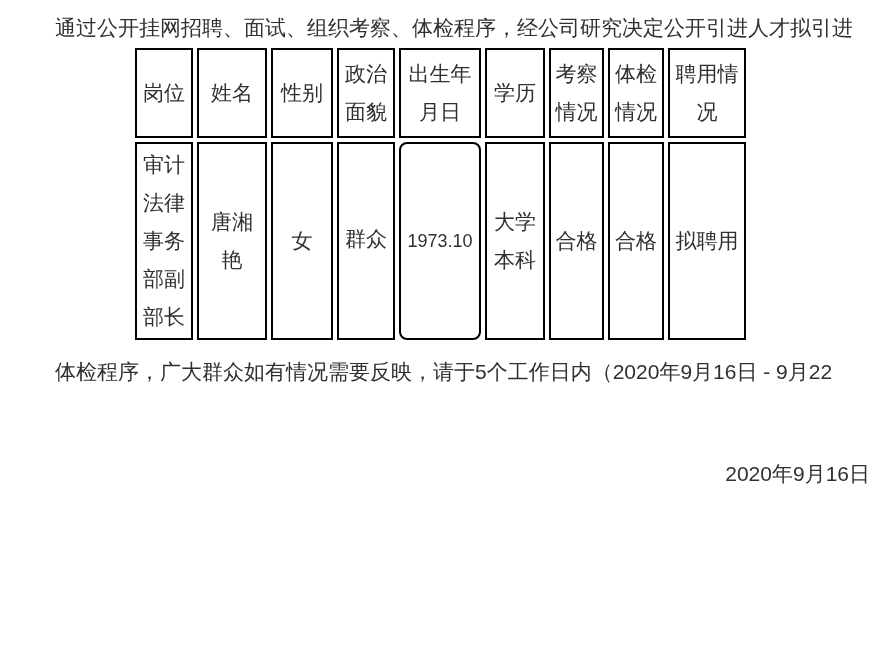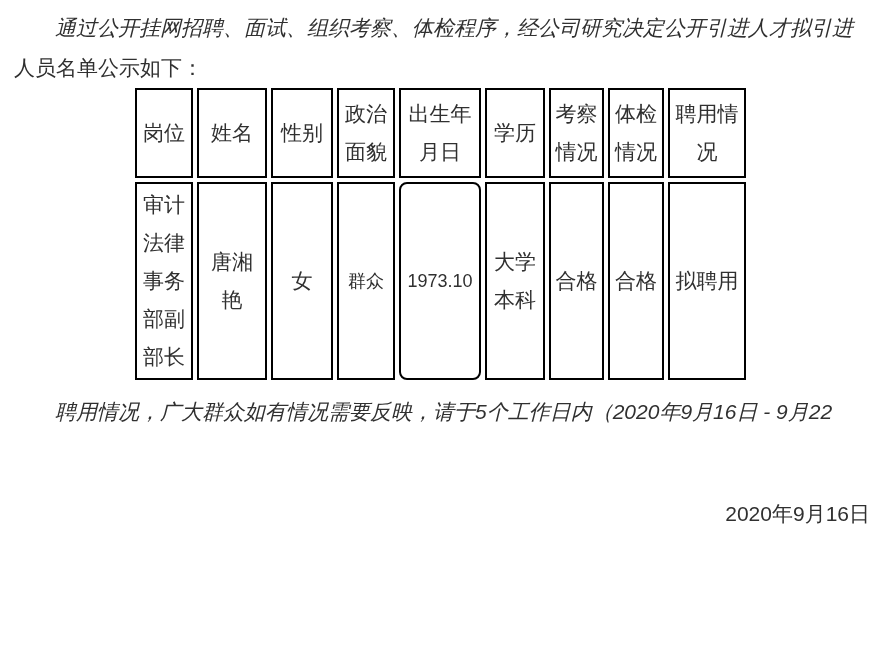--- a/index.html
+++ b/index.html
@@ -10,21 +10,21 @@
     height: 650px;
     background: #ffffff;
     color: #303030;
     font-family: "Liberation Sans", sans-serif;
     font-size: 21px;
     line-height: 40px;
     padding: 8px 9px 0 14px;
     overflow: hidden;
   }
   .line { display: block; white-space: nowrap; }
-  .indent { text-indent: 41px; font-style: italic; }
+  .indent { text-indent: 41px; }
 
   table.roster {
     border-collapse: separate;
     border-spacing: 4px;
     table-layout: fixed;
     margin: -4px 0 0 117px;
   }
   table.roster th, table.roster td {
     border: 2px solid #000000;
     background: #ffffff;
@@ -39,35 +39,34 @@
   table.roster tbody td { height: 198px; }
   .col-0 { width: 58px; }
   .col-1 { width: 70px; }
   .col-2 { width: 62px; }
   .col-3 { width: 58px; }
   .col-4 { width: 82px; }
   .col-5 { width: 60px; }
   .col-6 { width: 55px; }
   .col-7 { width: 56px; }
   .col-8 { width: 78px; }
-  .small-text { font-size: 18px; }
+  .small-text { font-size: 21px; font-family: Liberation Mono, monospace; }
   .num-cell { font-size: 18px; white-space: nowrap; border-radius: 8px; }
 
   .notice { margin-top: 8px; }
   .contact-line { white-space: pre-wrap; }
   .signature { margin-top: 62px; text-align: right; }
 </style>
 </head>
 <body>
 
 <div class="page">
 
   <p class="para">
     <span class="line indent">通过公开挂网招聘、面试、组织考察、体检程序，经公司研究决定公开引进人才拟引进</span>
-    <span class="line">人员名单公示如下：</span>
   </p>
 
   <table class="roster">
     <colgroup>
       <col class="col-0">
         <col class="col-1">
         <col class="col-2">
         <col class="col-3">
         <col class="col-4">
       <col class="col-5">
@@ -97,21 +96,21 @@
         <td class="num-cell">1973.10</td>
         <td>大学本科</td>
         <td>合格</td>
         <td>合格</td>
         <td>拟聘用</td>
       </tr>
     </tbody>
   </table>
 
   <p class="para notice">
-    <span class="line indent">聘用情况，广大群众如有情况需要反映，请于5个工作日内（2020年9月16日 - 9月22</span>
+    <span class="line indent">体检程序，广大群众如有情况需要反映，请于5个工作日内（2020年9月16日 - 9月22</span>
   </p>
 
 
   <div class="signature">
     <div>2020年9月16日</div>
   </div>
 
 </div>
 
 </body></html>

